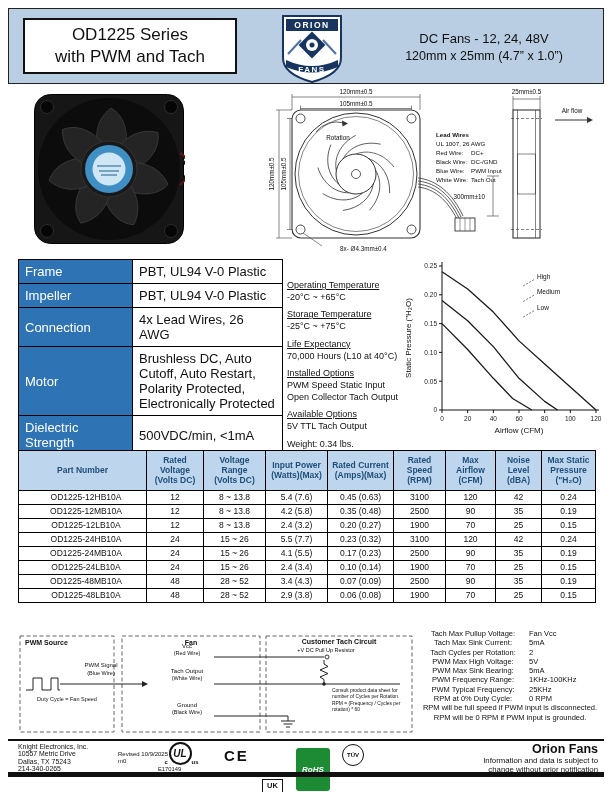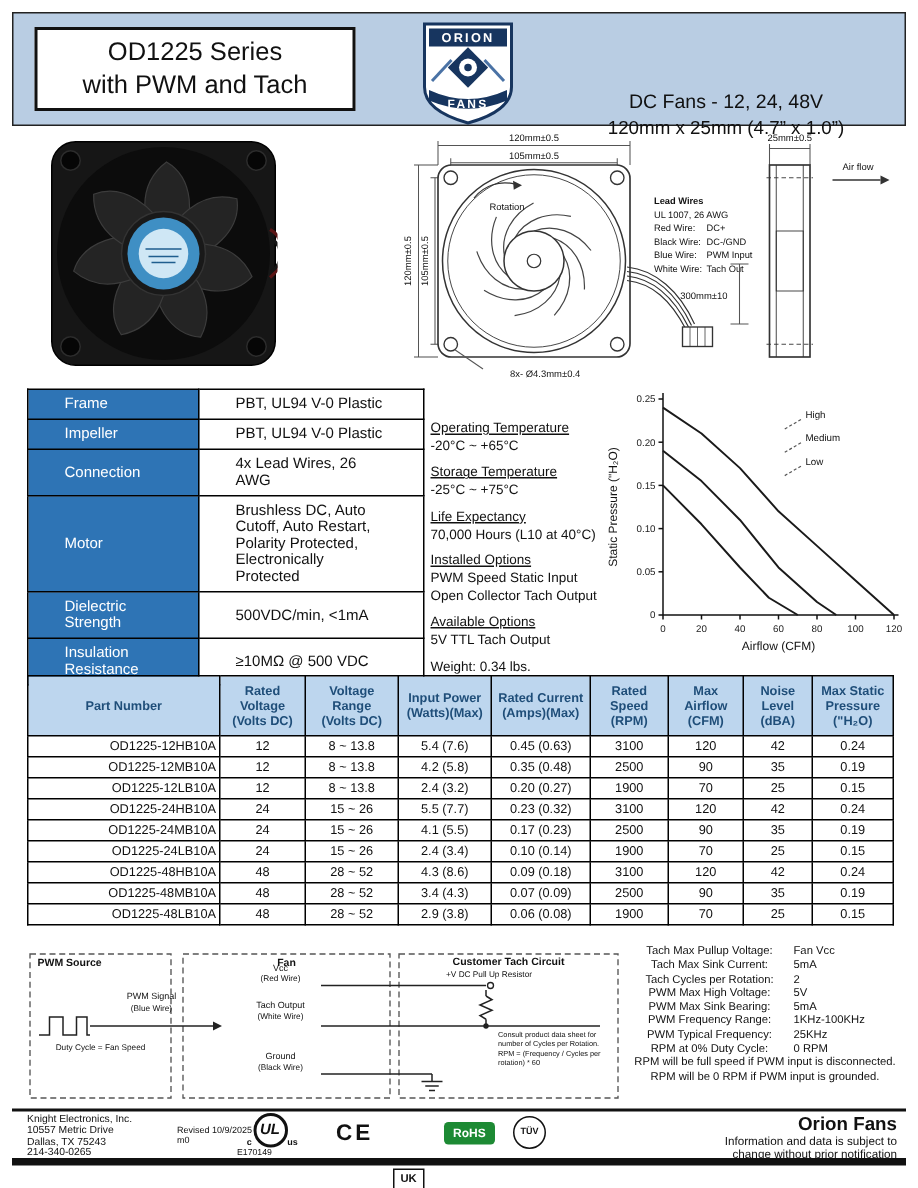--- a/index.html
+++ b/index.html
@@ -11,31 +11,31 @@
 .title-box{background:#fff;border:2px solid #111;display:flex;flex-direction:column;
   align-items:center;justify-content:center;font-size:17px;line-height:1.3}
 .subtitle{text-align:center}
 .subtitle .s1{font-size:13px;line-height:1.4}
 .subtitle .s2{font-size:12.5px;line-height:1.4}
 .lead-wires{font-size:6.2px;line-height:1.45}
 .lead-wires .lw-title{font-weight:bold}
 .lead-row{display:flex}
 .lead-row .ln{width:35px}
 .spec-table{border-collapse:collapse}
-.spec-table td{border:1px solid #000;font-size:10px;padding:4px 24px;vertical-align:middle}
+.spec-table td{border:1px solid #000;font-size:13px;padding:4px 6px;vertical-align:middle}
 td.spec-label{background:#2e74b5;color:#fff;width:114px}
 td.spec-value{background:#fff;width:150px}
 .cond-head{font-size:9px;text-decoration:underline;line-height:1.35}
 .cond-line{font-size:9px;line-height:1.35}
 .cond-block{margin-bottom:5px}
 .part-table{border-collapse:collapse;table-layout:fixed;width:577px}
 .part-table th{background:#bdd6ee;color:#1f4e79;font-size:8.5px;border:1px solid #000;
   white-space:pre-line;padding:4px 1px;vertical-align:middle;line-height:1.2}
 .part-table td{border:1px solid #000;font-size:8.5px;text-align:center;padding:1.5px 2px;background:#fff}
-.part-table td.pn{text-align:right;padding-left:9px}
+.part-table td.pn{text-align:center;padding-left:9px}
 .dim{font-size:6.3px;fill:#111}
 .tick{font-size:6.5px;fill:#222}
 .axis-label{font-size:8px;fill:#111}
 .series-label{font-size:6.5px;fill:#111}
 .pwm-wrap{font-size:6px}
 .pwm-label{position:absolute;font-size:6px;text-align:center;line-height:1.15}
 .pwm-label.small{font-size:5.5px}
 .pwm-box-label{position:absolute;font-size:7px;font-weight:bold}
 .pwm-note{position:absolute;font-size:4.9px;line-height:1.3}
 .tach-row{display:flex;font-size:7.5px;line-height:9.3px}
@@ -61,21 +61,21 @@
       <g stroke="#4a72a5" stroke-width="2">
         <line x1="7" y1="40" x2="20" y2="26"></line>
         <line x1="42" y1="26" x2="55" y2="40"></line>
       </g>
       <rect x="21.5" y="21.5" width="19" height="19" transform="rotate(45 31 31)" fill="#17355f"></rect>
       <circle cx="31" cy="31" r="6" fill="#fff"></circle>
       <circle cx="31" cy="31" r="2.5" fill="#17355f"></circle>
       <path d="M5,46 Q31,58 57,46 L57,53 Q31,64 5,53 Z" fill="#17355f"></path>
       <text x="31" y="58" text-anchor="middle" font-size="8" font-weight="bold" fill="#fff" letter-spacing="1.5">FANS</text>
     </svg>
-    <div class="abs subtitle" style="left:352px;top:21px;width:246px;margin-top:29px;">
+    <div class="abs subtitle" style="left:352px;top:21px;width:246px;">
       <div class="s1">DC Fans - 12, 24, 48V</div>
       <div class="s2">120mm x 25mm (4.7” x 1.0”)</div>
     </div>
   </div>
 
   <svg class="abs" style="left:33px;top:93px" width="152" height="152" viewBox="0 0 152 152">
     <rect x="1.5" y="1.5" width="149" height="149" rx="16" fill="#161616" stroke="#000"></rect>
     <circle cx="76" cy="76" r="71" fill="#0c0c0c"></circle>
     <g>
       <g transform="rotate(0 76 76)">
@@ -413,31 +413,20 @@
           <td>24</td>
           <td>15 ~ 26</td>
           <td>2.4 (3.4)</td>
           <td>0.10 (0.14)</td>
           <td>1900</td>
           <td>70</td>
           <td>25</td>
           <td>0.15</td>
         </tr>
         <tr>
-          <td class="pn">OD1225-48HB10A</td>
-          <td>48</td>
-          <td>28 ~ 52</td>
-          <td>4.3 (8.6)</td>
-          <td>0.09 (0.18)</td>
-          <td>3100</td>
-          <td>120</td>
-          <td>42</td>
-          <td>0.24</td>
-        </tr>
-        <tr>
           <td class="pn">OD1225-48MB10A</td>
           <td>48</td>
           <td>28 ~ 52</td>
           <td>3.4 (4.3)</td>
           <td>0.07 (0.09)</td>
           <td>2500</td>
           <td>90</td>
           <td>35</td>
           <td>0.19</td>
         </tr>
@@ -552,21 +541,21 @@
     <div style="font-size:5.8px;margin-top:1px;">E170149</div>
   </div>
 
   <div class="abs" style="left:224px;top:747px;font-size:15px;font-weight:bold;letter-spacing:2px;">CE</div>
 
   <div class="abs" style="left:262px;top:779px;border:1.5px solid #111;padding:1px 4px;text-align:center;">
     <div style="font-size:7.5px;font-weight:bold;">UK</div>
     <div style="font-size:7.5px;font-weight:bold;">CA</div>
   </div>
 
-  <div class="abs" style="left:296px;top:748px;background:#1d8a34;color:#fff;font-size:8px;font-weight:bold;padding:3px 6px;border-radius:3px;">RoHS</div>
+  <div class="abs" style="left:296px;top:748px;background:#1d8a34;color:#fff;font-size:8px;font-weight:bold;padding:17px 6px;border-radius:3px;font-style:italic;">RoHS</div>
 
   <div class="abs" style="left:342px;top:744px;width:22px;height:22px;border:1.5px solid #111;border-radius:50%;display:flex;align-items:center;justify-content:center;font-size:6px;font-weight:bold;">TÜV</div>
 
   <div class="abs" style="right:14px;top:742px;text-align:right;">
     <div style="font-size:12.5px;font-weight:bold;">Orion Fans</div>
     <div style="font-size:7.8px;line-height:1.2;">Information and data is subject to</div>
     <div style="font-size:7.8px;line-height:1.2;">change without prior notification</div>
   </div>
 
   <div class="abs" style="left:8px;top:772px;width:596px;height:5px;background:#111;"></div>

